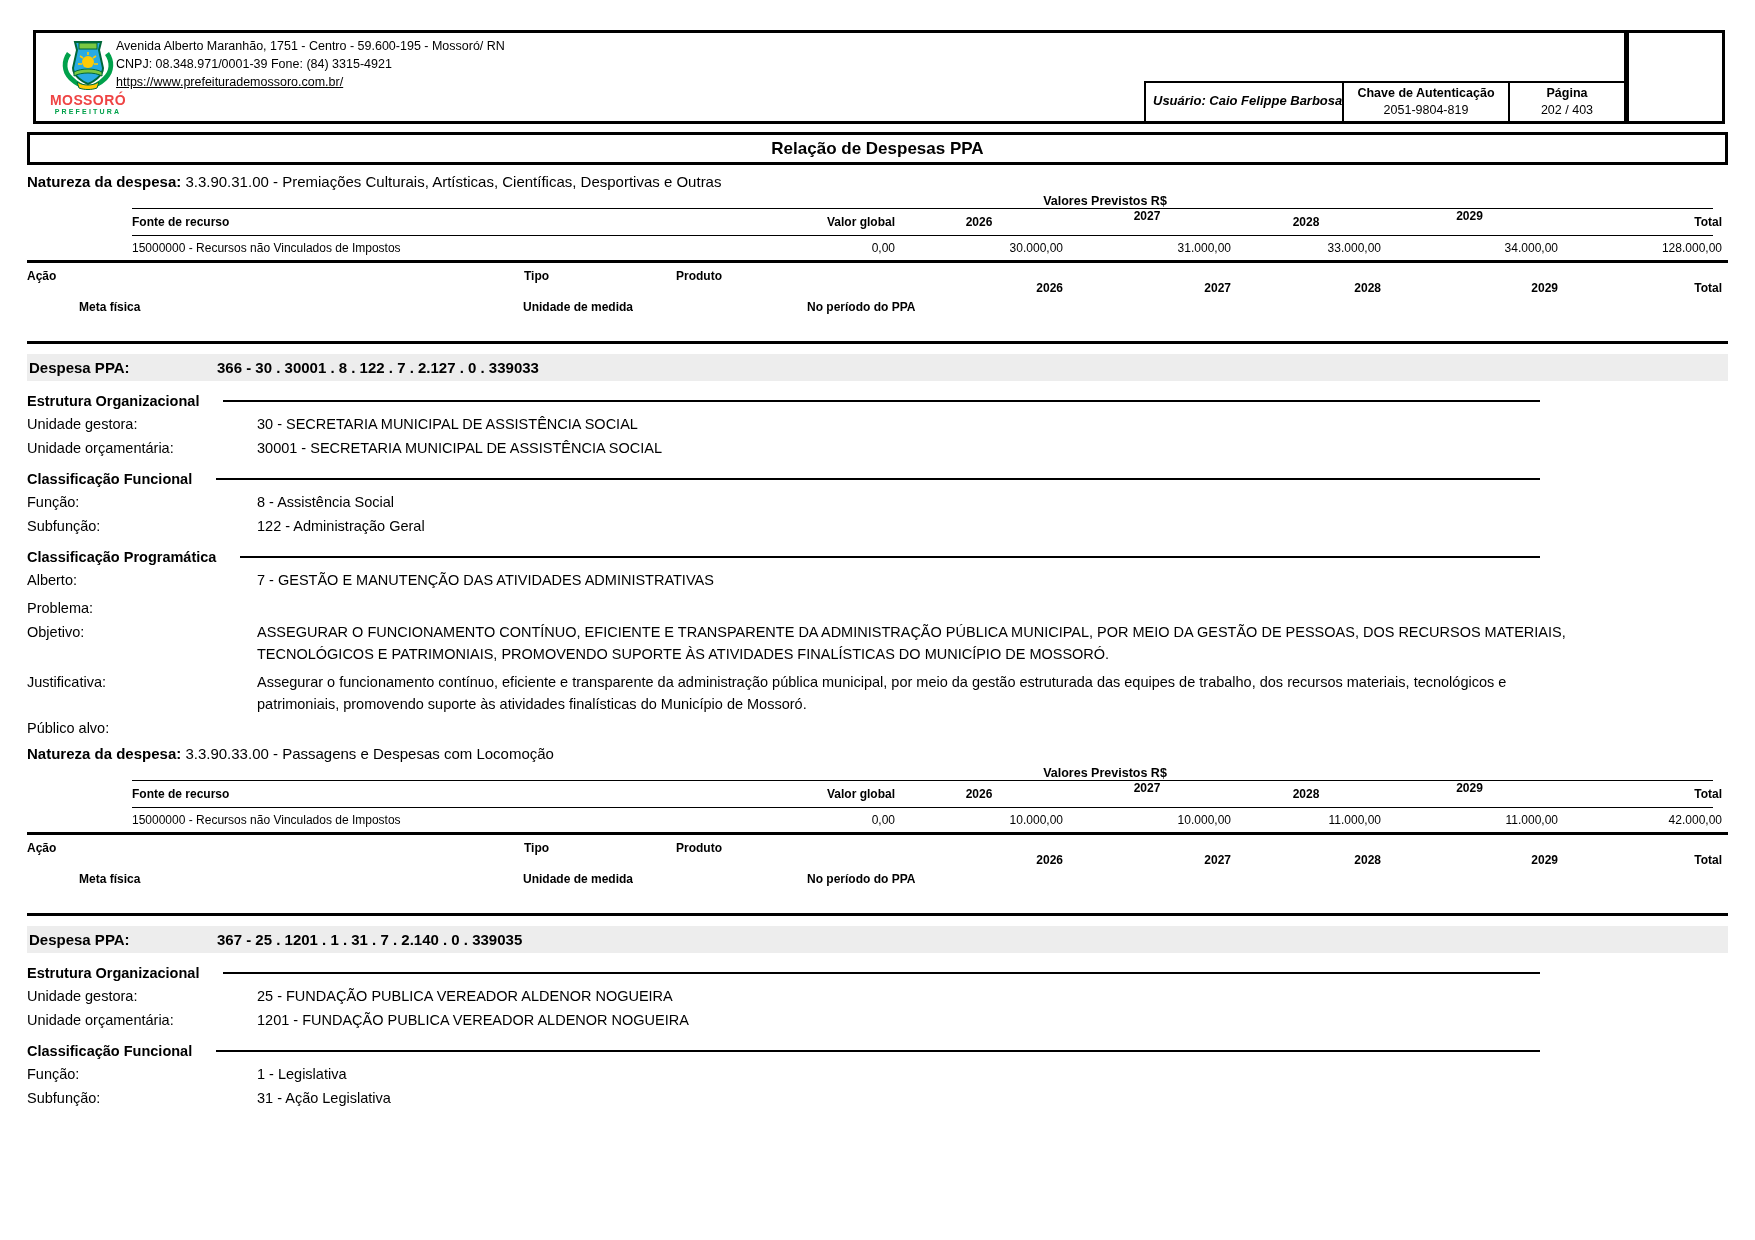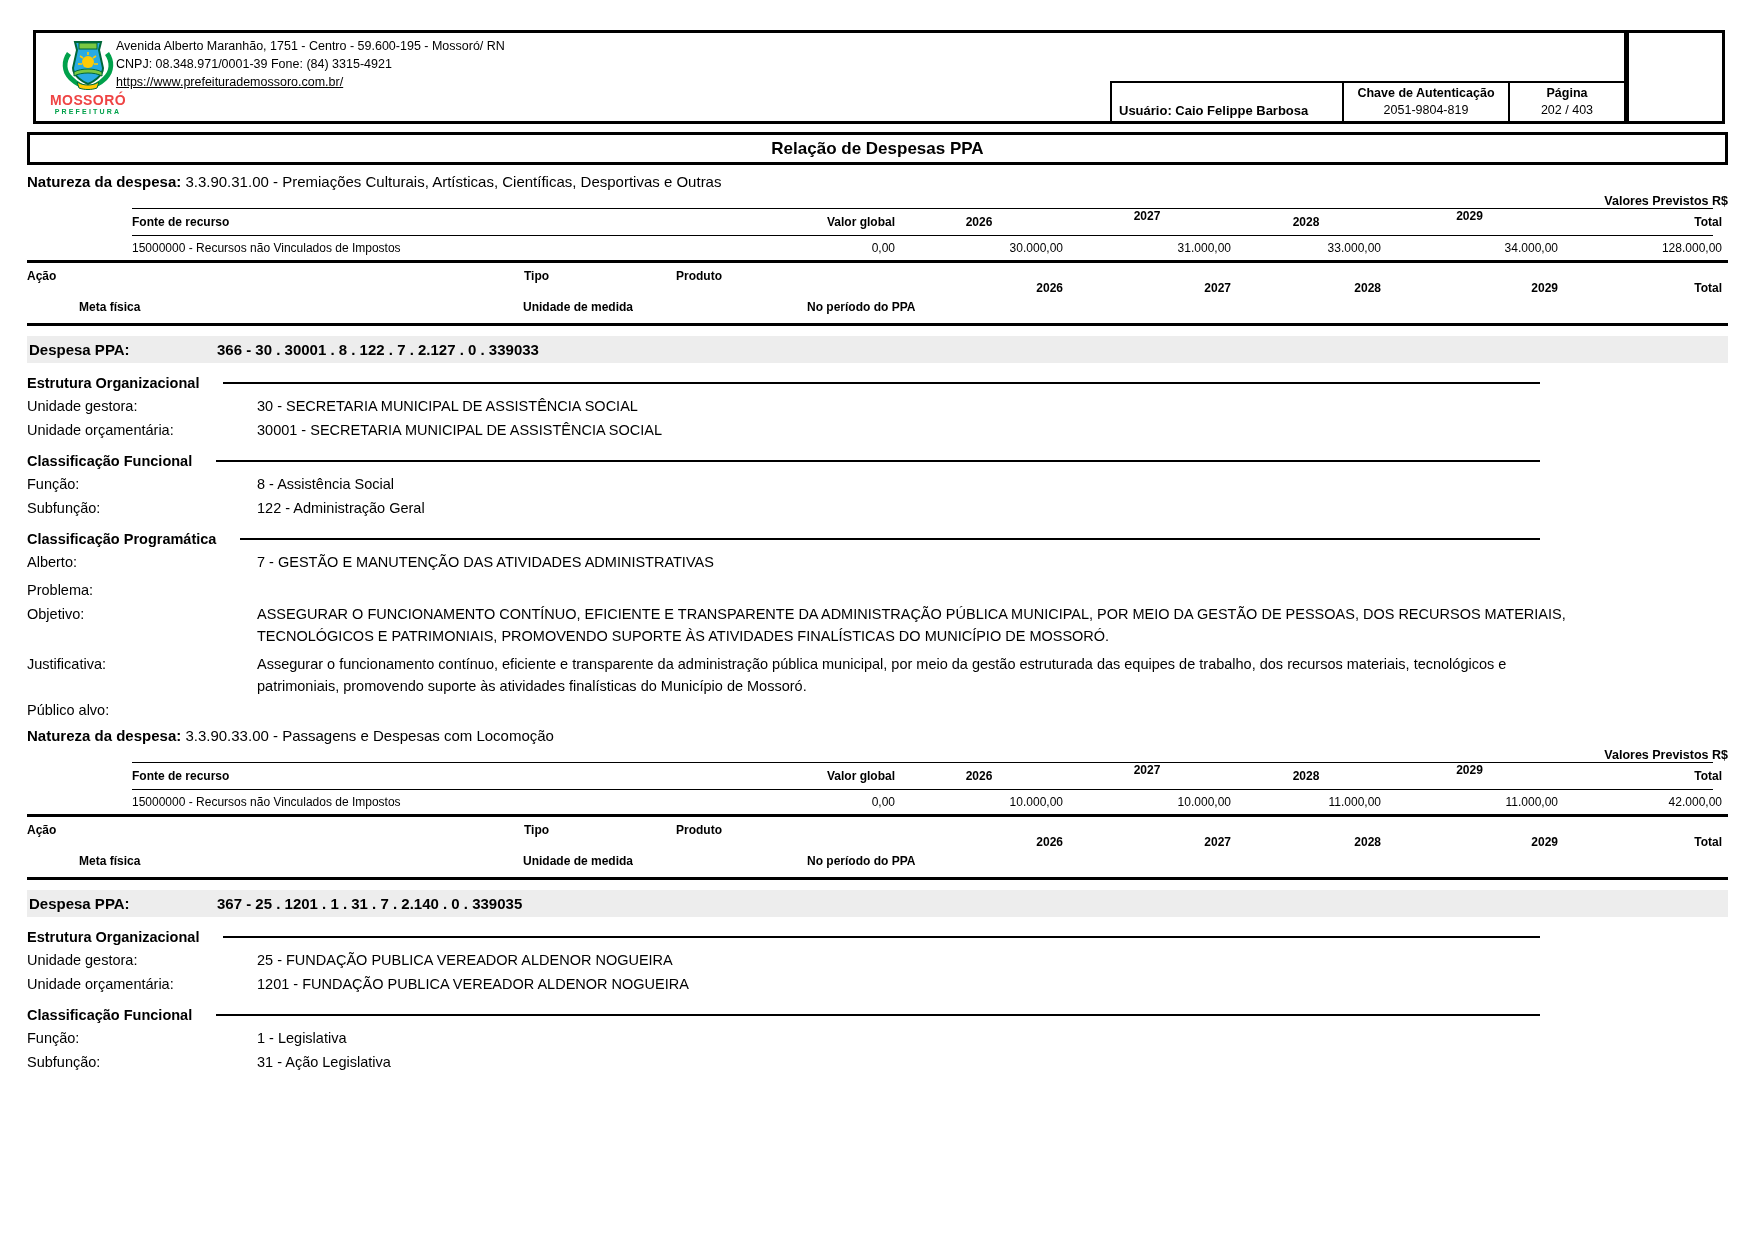--- a/index.html
+++ b/index.html
@@ -13,51 +13,51 @@
   .logo { position:absolute; left:12px; top:5px; width:80px; text-align:center; line-height:1; }
   .logo svg { display:block; margin:0 auto; }
   .logo-name { font-size:14px; font-weight:bold; color:#ef4444; letter-spacing:.4px; margin-top:1px; }
   .logo-sub  { font-size:7px;  font-weight:bold; color:#00a14b; letter-spacing:2.2px; margin-top:1px; }
   .org-block { position:absolute; left:80px; top:3px; }
   .org-title { font-size:27px; font-weight:bold; letter-spacing:-0.3px; }
   .org-line  { font-size:12.5px; line-height:16px; margin-top:2px; }
   .org-link  { font-size:12.5px; line-height:16px; margin-top:1px; display:inline-block; color:#000; text-decoration:underline; cursor:pointer; }
   .user-table { position:absolute; right:0; bottom:0; display:flex; height:40px; }
   .uc { border-left:2px solid #000; border-top:2px solid #000; }
-  .uc-user { width:232px; display:flex; align-items:flex-end; padding:3px 7px; font-size:13px; font-weight:bold; white-space:nowrap; }
+  .uc-user { width:198px; display:flex; align-items:flex-end; padding:13px 7px; font-size:13px; font-weight:bold; white-space:nowrap;font-style:italic; }
   .uc-kv { width:166px; text-align:center; font-size:12.5px; padding-top:2px; }
   .uc-kv .k { font-weight:bold; line-height:17px; }
   .uc-kv .v { line-height:17px; }
   .uc-page { width:116px; }
 
   
   .title-bar { position:absolute; left:27px; top:132px; width:1701px; height:33px; border:3px solid #000;
                display:flex; align-items:center; justify-content:center; font-size:17px; font-weight:bold; }
 
   
   .content { position:absolute; left:27px; top:165px; width:1701px; }
   .nat-line { margin-top:8px; font-size:15px; }
   .nat-line .b { font-weight:bold; }
-  .valores-caption { margin-top:4px; width:100%; padding-left:455px; text-align:right; font-size:12.5px; font-weight:bold; }
+  .valores-caption { margin-top:4px; width:100%; padding-left:455px; text-align:center; font-size:12.5px; font-weight:bold; }
   .rule  { border-top:1px solid #000; margin-left:105px; width:1581px; }
   .rule-full { border-top:3px solid #000; width:1701px; }
   .vrow { display:flex; align-items:center; font-size:12px; height:26px; }
   .vrow.head { font-weight:bold; }
   .vrow.data { height:24px;justify-content:flex-end; }
   .col-f  { width:712px; padding-left:105px; text-align:left; }
   .col-vg { width:156px; text-align:right; }
   .col-y1 { width:168px; text-align:right; }
   .col-y2 { width:168px; text-align:right; }
   .col-y3 { width:150px; text-align:right; }
   .col-y4 { width:177px; text-align:right; }
   .col-tt { flex:1; text-align:right; padding-right:6px; }
   .head .col-y1,.head .col-y2,.head .col-y3,.head .col-y4 { text-align:center; }
   .raise { transform:translateY(-6px); }
 
-  .band { position:relative; height:60px; font-size:12px; font-weight:bold; }
+  .band { position:relative; height:78px; font-size:12px; font-weight:bold; }
   .band span { position:absolute; white-space:nowrap; }
   .r1-acao { left:0;   top:6px; }
   .r1-tipo { left:497px; top:6px; }
   .r1-prod { left:649px; top:6px; }
   .r2-meta { left:52px;  top:37px; }
   .r2-unid { left:496px; top:37px; }
   .r2-per  { left:780px; top:37px; }
   .band-years { position:absolute; left:0; top:18px; width:100%; display:flex; font-weight:bold; }
   .band-years .spacer { width:868px; }
 

